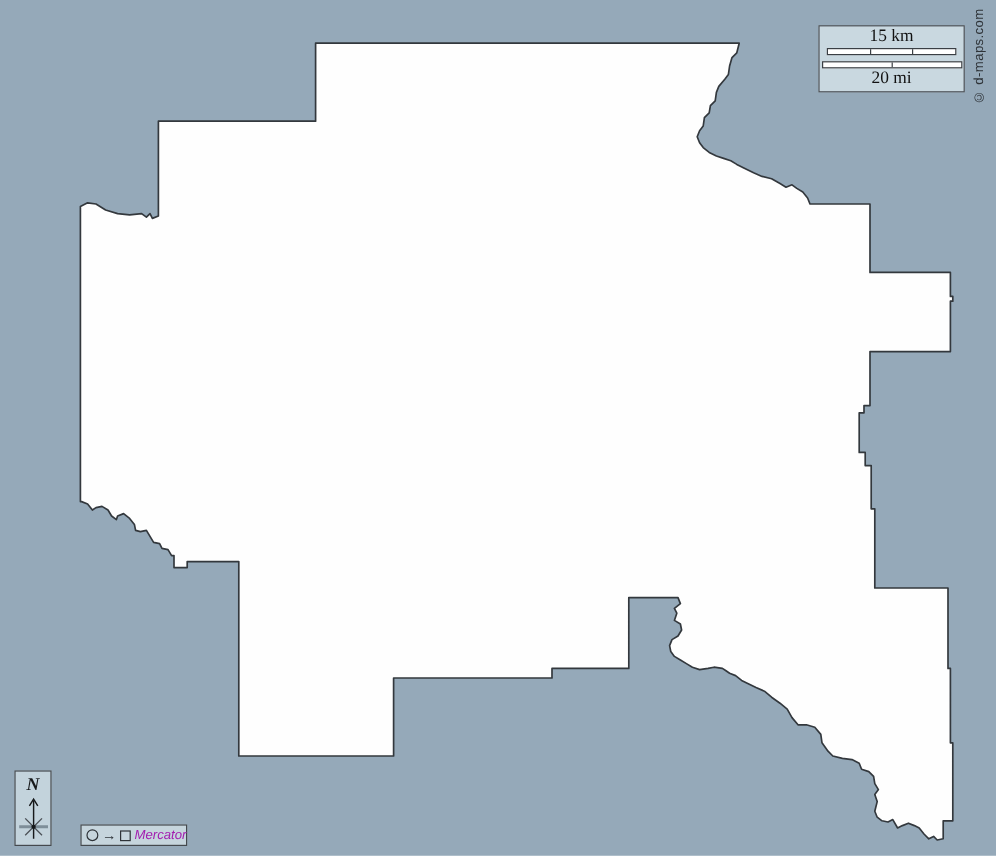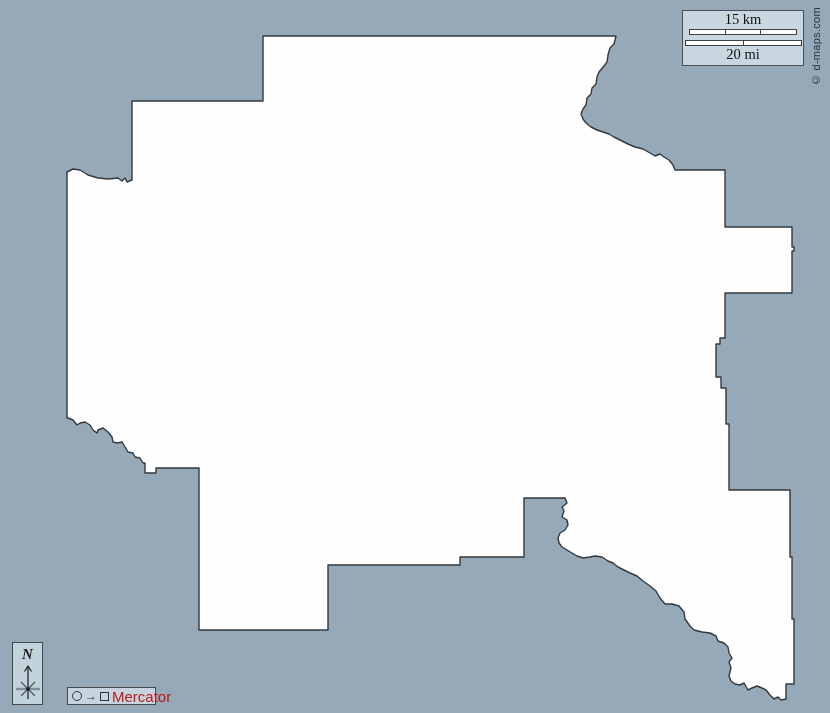--- a/index.html
+++ b/index.html
@@ -9,21 +9,21 @@
     height: 713px;
     background: #95a9b9; 
     overflow: hidden;
     font-family: "Liberation Sans", sans-serif;
   }
   .map-svg { position: absolute; left: 0; top: 0; display: block; }
 
   
   .scalebox {
     position: absolute;
-    left: 682px; top: 10px;
+    left: 682px; top: 21px;
     width: 122px; height: 56px;
     box-sizing: border-box;
     background: #c9d8e0;
     border: 1px solid #4a4f55;
     display: flex;
     flex-direction: column;
     align-items: center;
   }
   .scale-label {
     font-family: "Liberation Serif", serif;
@@ -101,23 +101,24 @@
     line-height: 1;
     color: #2e3338;
     flex: 0 0 auto;
   }
   .proj-square {
     width: 7px; height: 7px;
     border: 1.1px solid #2e3338;
     flex: 0 0 auto;
   }
   .proj-label {
-    font-size: 15px;
-    color: #b91c1c;
+    font-size: 11px;
+    color: #a21caf;
     white-space: nowrap;
+    font-style: italic;
   }
 </style>
 </head>
 <body>
 
 <div class="stage" style="background: rgb(149, 169, 185);">
 
   <svg class="map-svg" width="830" height="713" viewBox="0 0 830 713">
     <polygon fill="#fefefe" stroke="#33383d" stroke-width="1.4" stroke-linejoin="round" points="263,36 616,36 614,44 610,48 608,55 607,62 604,66 599,72 597,77 596,84 592,88 591,94 587,98 586,105 583,109 581,114 583,119 586,123 591,127 597,130 603,132 609,134 614,137 622,141 628,144 635,147 643,149 650,153 655,156 660,154 664,157 669,160 673,165 675,170 725,170 725,227 792,227 792,247 794,247 794,251 792,251 792,293 725,293 725,338 720,338 720,344 716,344 716,377 721,377 721,388 726,388 726,424 729,424 729,490 790,490 790,557 792,557 792,619 794,619 794,684 786,684 786,699 781,700 778,697 774,699 770,695 766,690 762,688 757,686 752,688 748,690 744,683 740,685 735,684 731,681 729,676 731,668 729,662 732,658 729,653 728,647 724,643 718,641 716,636 710,633 702,632 694,630 690,626 685,619 684,612 679,606 672,604 665,604 660,598 656,591 650,586 643,581 637,576 630,573 624,570 618,567 613,563 608,561 605,559 602,557 595,556 590,557 583,558 577,556 572,553 567,550 562,547 559,543 558,538 560,533 565,530 568,525 567,520 562,517 564,511 562,507 567,503 565,498 524,498 524,557 460,557 460,565 328,565 328,630 199,630 199,468 156,468 156,473 145,473 145,463 143,463 140,458 135,457 133,453 128,452 125,447 122,442 117,443 113,442 112,437 108,432 103,428 98,430 97,433 93,430 90,425 85,422 80,423 77,425 73,420 68,418 67,418 67,172 73,169 80,170 88,175 98,178 108,179 118,178 122,181 125,178 127,182 132,180 132,101 263,101"></polygon>
   </svg>

